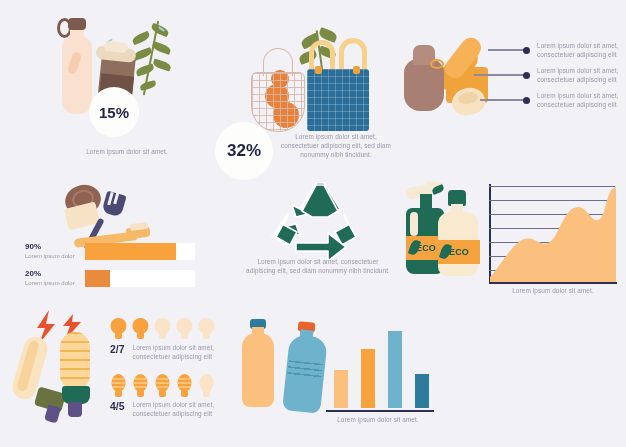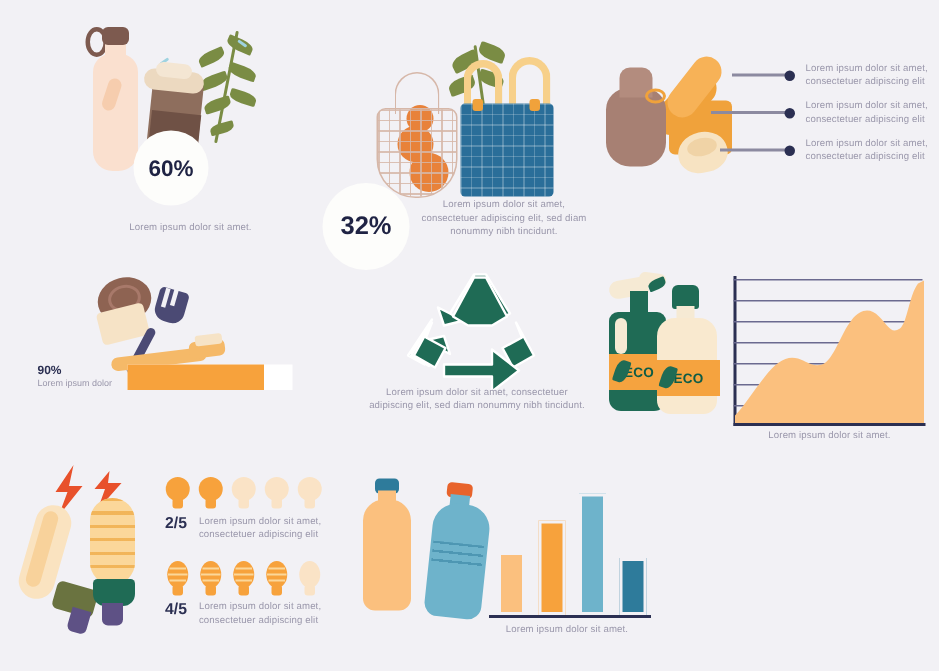--- a/index.html
+++ b/index.html
@@ -184,21 +184,21 @@
     <div class="sh bottle"></div>
     <div class="sh bottle-neck"></div>
     <div class="sh bottle-cap"></div>
     <div class="sh bottle-hl"></div>
 
     <div class="sh cup"></div>
     <div class="sh cup-sleeve"></div>
     <div class="sh cup-lid"></div>
     <div class="sh cup-lid2"></div>
 
-    <div class="pct-circle" style="left:89px;top:87px;width:50px;height:50px;font-size:15px;">60%</div>
+    <div class="pct-circle" style="left:89px;top:87px;width:50px;height:50px;font-size:15px;">15%</div>
 
     <div class="body-text" style="position:absolute;left:62px;top:147px;width:130px;text-align:center;">Lorem ipsum dolor sit amet.</div>
   </div>
 
   <div class="blk" id="b2">
 
     <div class="sh leafstem" style="left:104px;top:16px;width:2.2px;height:48px;transform:rotate(-8deg);border-radius:2px;"></div>
     <div class="sh leaf" style="left:86px;top:22px;width:18px;height:10px;transform:rotate(-26deg);"></div>
     <div class="sh leaf" style="left:104px;top:16px;width:18px;height:10px;transform:rotate(20deg) scaleX(-1);"></div>
     <div class="sh leaf" style="left:84px;top:38px;width:18px;height:10px;transform:rotate(-20deg);"></div>
@@ -265,20 +265,29 @@
     <div class="bar-row" style="left:15px;top:67px;">
       <div class="bar-label">
         <div class="pct">90%</div>
         <div class="cap">Lorem ipsum dolor</div>
       </div>
       <div class="bar-track">
         <div class="bar-fill" style="width:83%;background:#f7a23c;"></div>
       </div>
     </div>
 
+    <div class="bar-row" style="left:15px;top:94px;">
+      <div class="bar-label">
+        <div class="pct">20%</div>
+        <div class="cap">Lorem ipsum dolor</div>
+      </div>
+      <div class="bar-track">
+        <div class="bar-fill" style="width:23%;background:#ea8a3c;"></div>
+      </div>
+    </div>
   </div>
 
   <div class="blk" id="b5">
     <svg width="100" height="88" viewBox="0 0 100 88" style="position:absolute;left:36px;top:6px;">
       <g fill="#1f6b55" stroke="#ffffff" stroke-width="1.6" stroke-linejoin="round">
         <path d="M50 2 L34 28 L42 33 L30 36 L26 24 L34 28 L50 2 L58 2 L74 28 L64 34 L50 10 Z"></path>
         <path d="M50 4 L36 30 L46 36 L62 36 L72 30 L58 4 Z"></path>
         <path d="M22 32 L8 56 L20 63 L27 51 L17 46 L30 43 L34 55 L24 50 L17 62 L6 56 Z"></path>
         <path d="M22 34 L10 56 L24 64 L31 51 L18 44 Z"></path>
         <path d="M78 34 L90 56 L76 64 L69 51 L82 44 Z"></path>
@@ -356,21 +365,21 @@
       <svg width="17" height="22" viewBox="0 0 17 22">
           <circle cx="8.5" cy="8" r="8" fill="#fae3c6"></circle>
           <rect x="5" y="14" width="7" height="7" rx="2" fill="#fae3c6"></rect>
         </svg>
       <svg width="17" height="22" viewBox="0 0 17 22">
           <circle cx="8.5" cy="8" r="8" fill="#fae3c6"></circle>
           <rect x="5" y="14" width="7" height="7" rx="2" fill="#fae3c6"></rect>
         </svg>
     </div>
     <div class="rate-caption" style="left:106px;top:41px;">
-      <div class="rate-frac">2/5</div>
+      <div class="rate-frac">2/7</div>
       <div class="rate-txt body-text">Lorem ipsum dolor sit amet, consectetuer adipiscing elit</div>
     </div>
 
     <div class="rate-row" style="left:106px;top:72px;">
       <svg width="17" height="24" viewBox="0 0 17 24">
           <ellipse cx="8.5" cy="9" rx="7" ry="9" fill="#f7a23c"></ellipse>
           <rect x="5" y="16" width="7" height="7" rx="2" fill="#f7a23c"></rect>
           <g stroke="#fbd79a" stroke-width="1.2">
             <line x1="3" y1="5" x2="14" y2="5"></line>
             <line x1="2" y1="9" x2="15" y2="9"></line>

